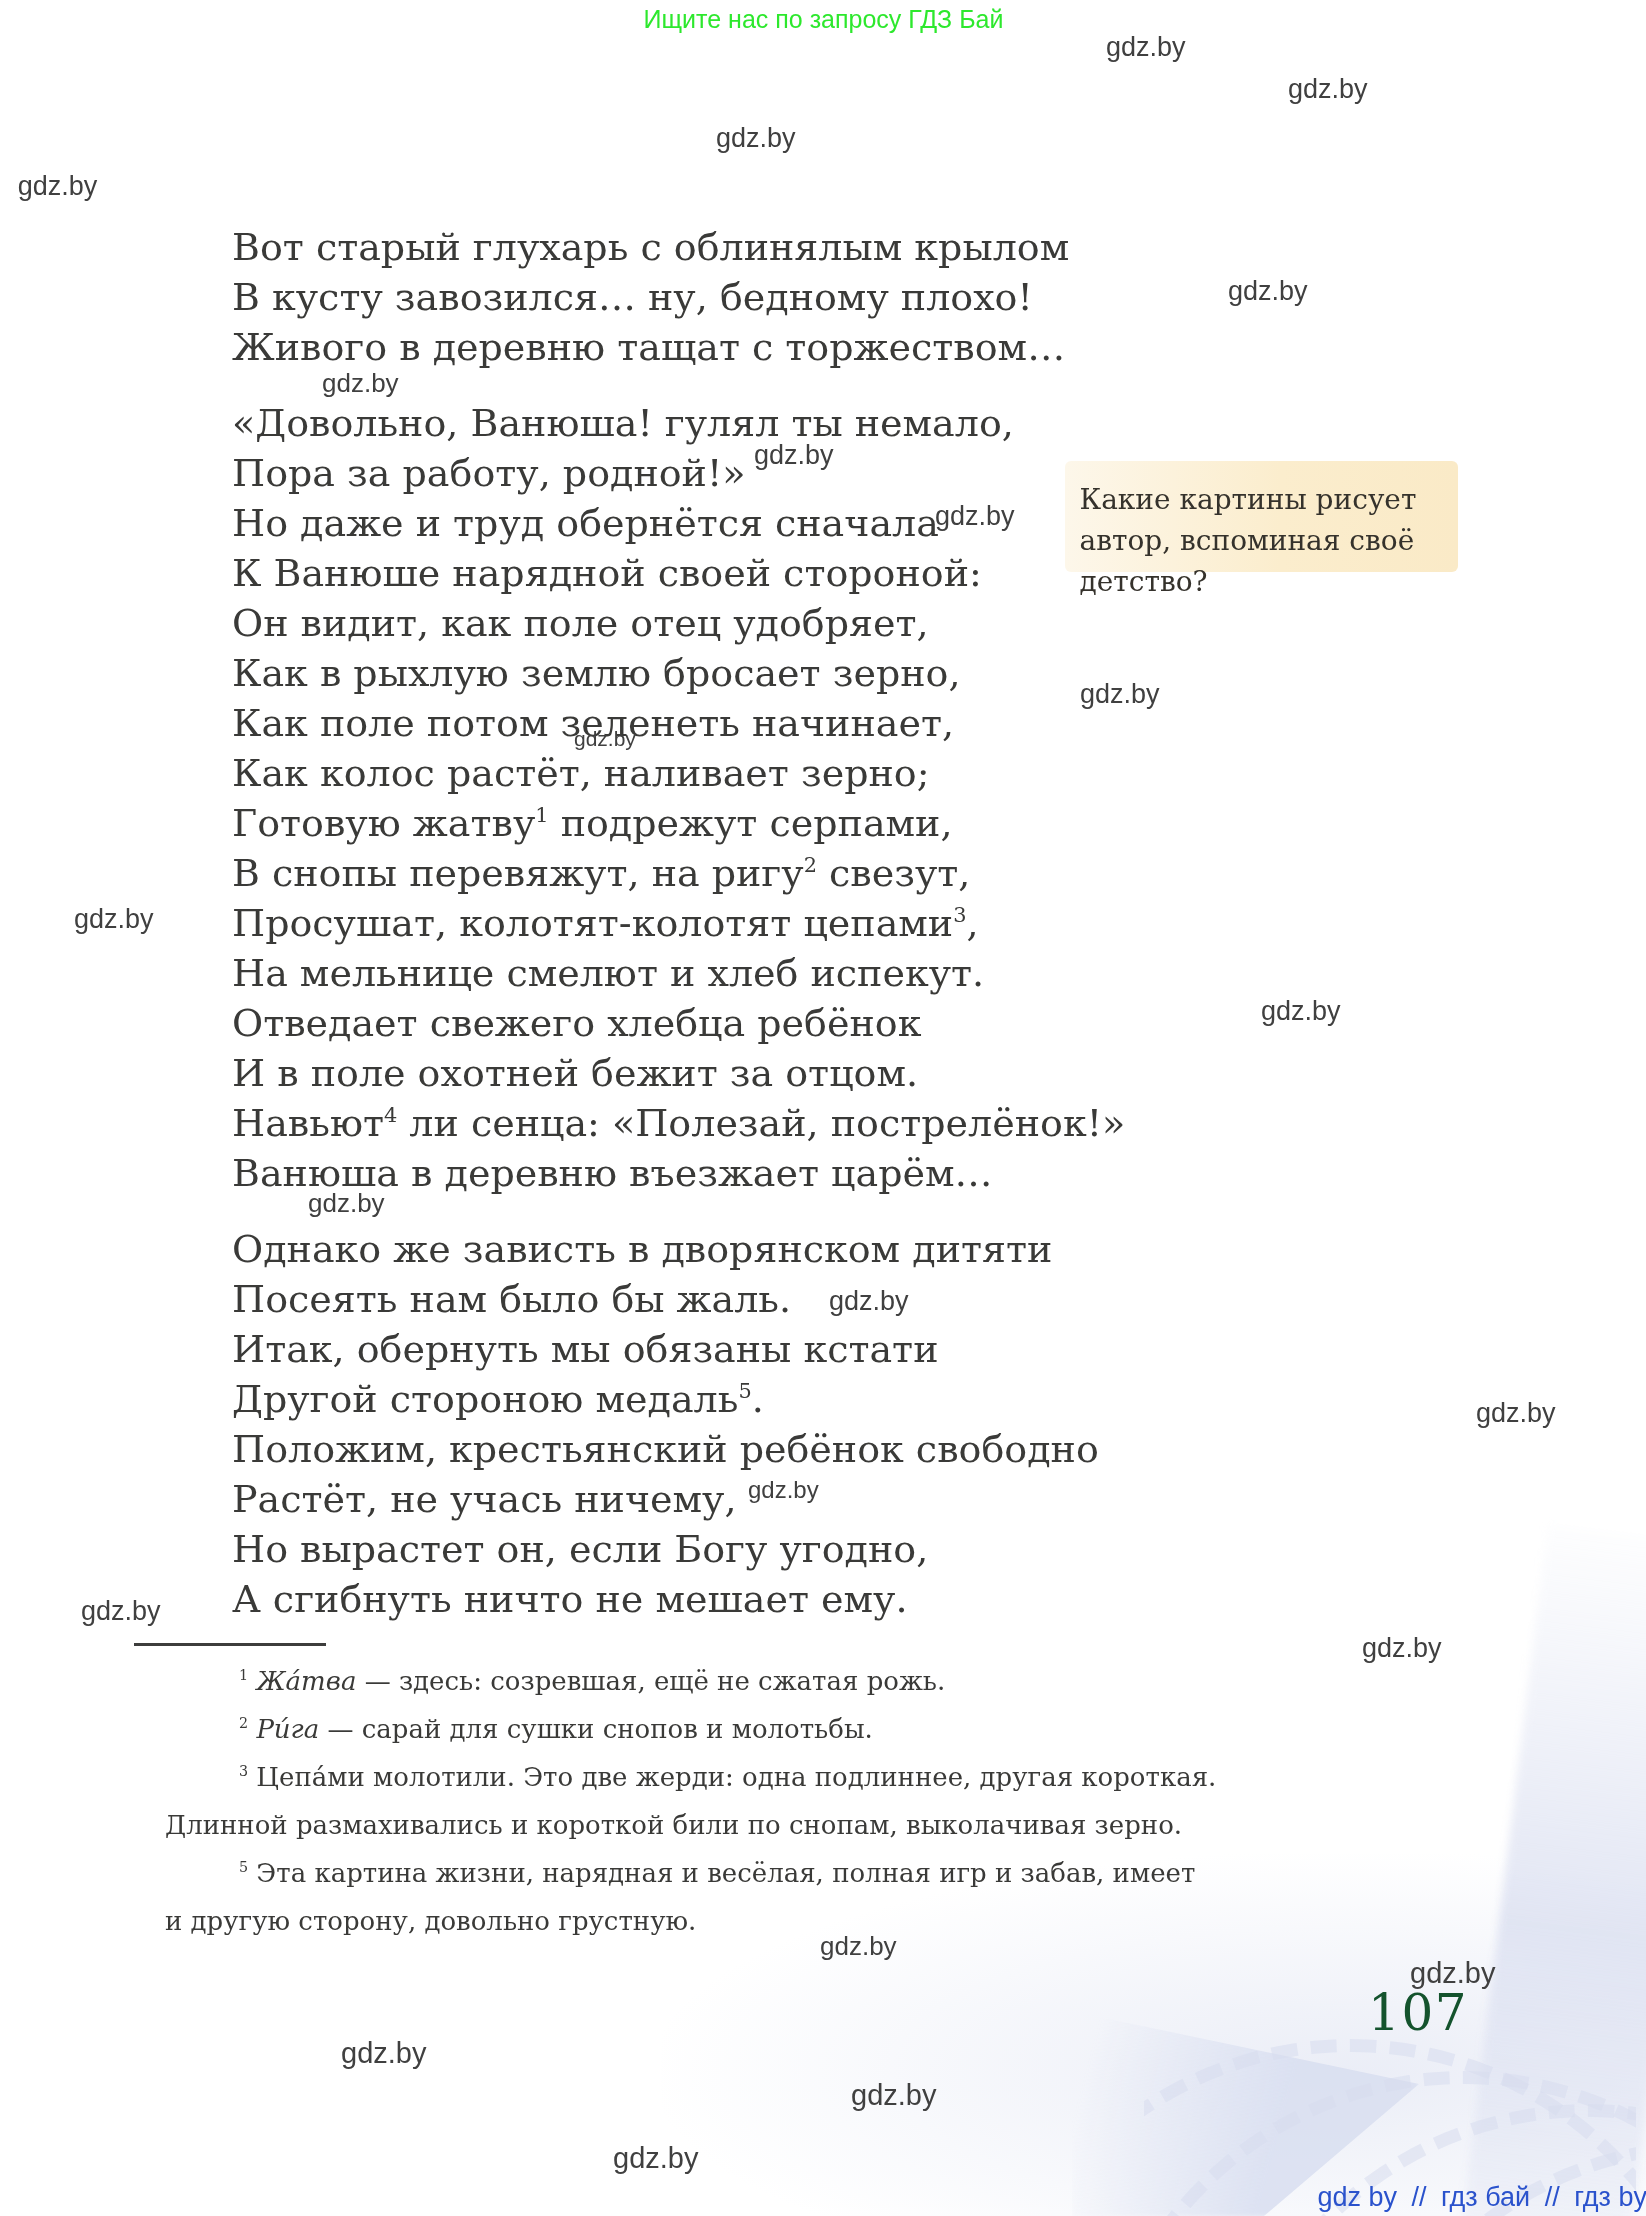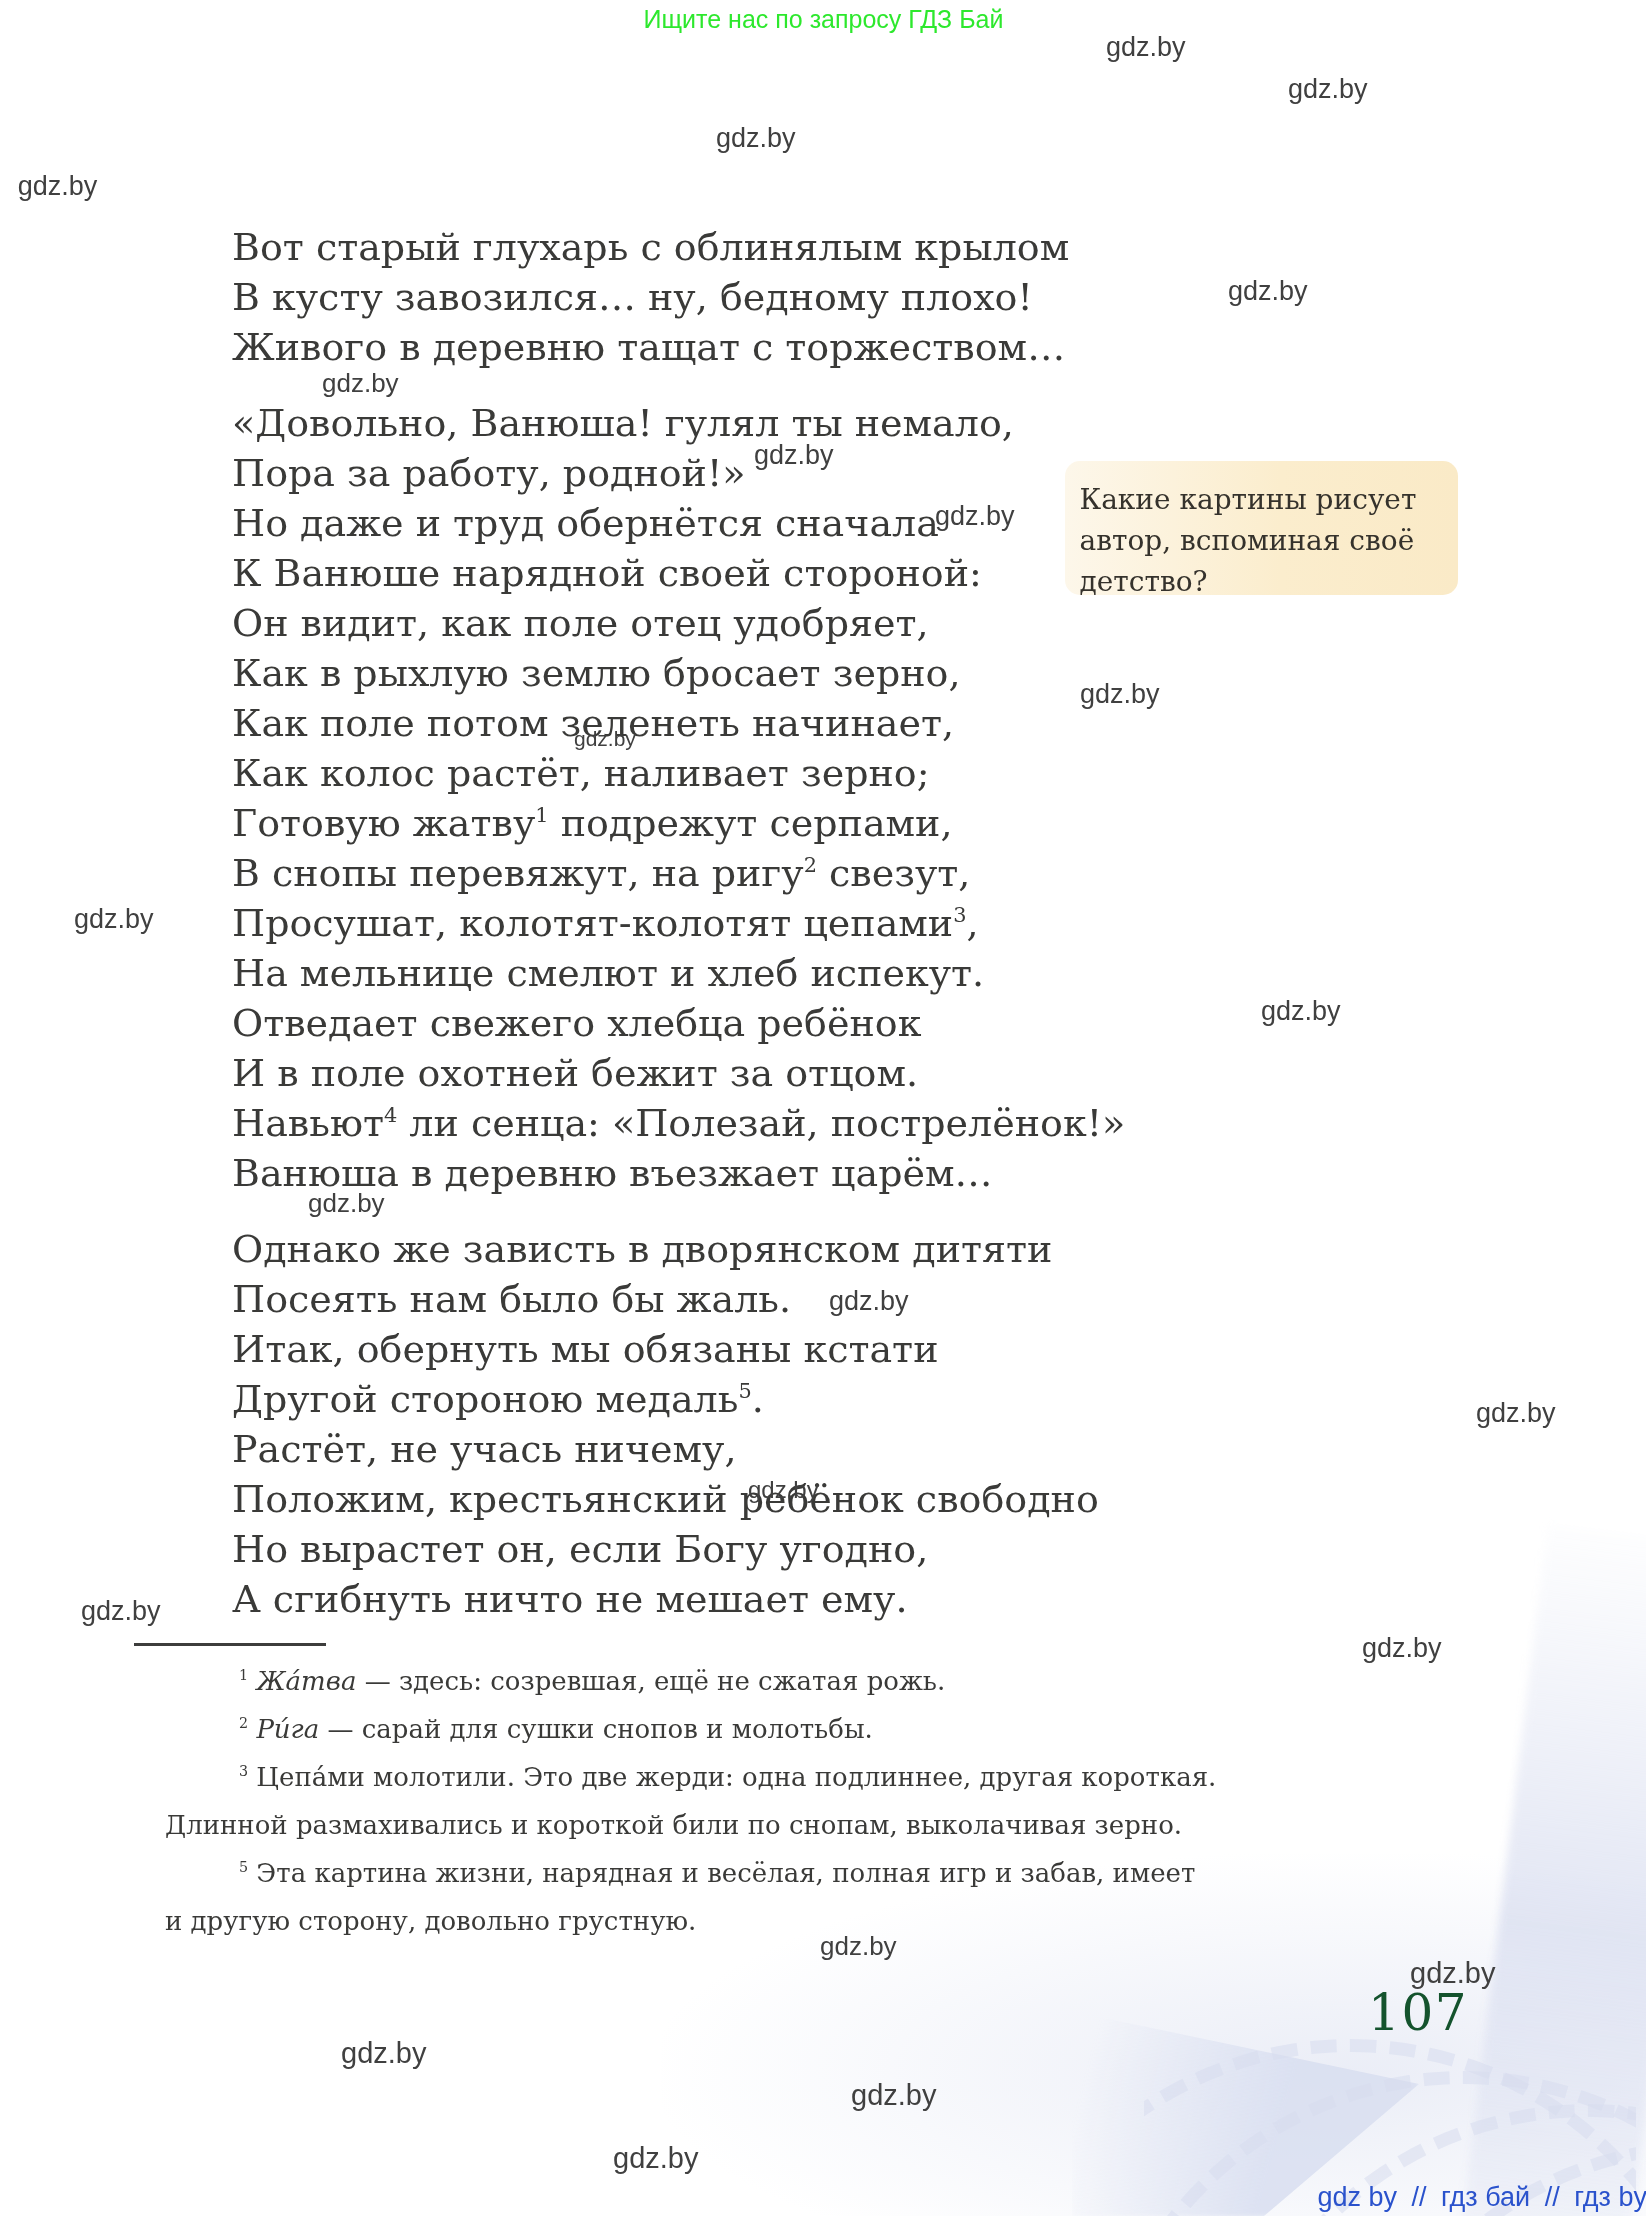--- a/index.html
+++ b/index.html
@@ -24,22 +24,22 @@
   .reel-ring.r3{left:189px;top:121px;}
 
   .promo{position:absolute;left:0;top:4.8px;width:100%;text-align:center;z-index:4;
       font-family:"Liberation Sans","DejaVu Sans",sans-serif;font-size:25px;color:#2de82d;}
 
   .poem{position:absolute;left:232px;top:222px;z-index:2;font-size:38px;line-height:50px;}
   .stanza{margin:0 7px 26px 0;}
   .pline{white-space:nowrap;}
   .poem sup, .footnotes sup{font-size:0.55em;vertical-align:super;line-height:0;}
 
-  .qbox{position:absolute;left:1065px;top:461px;width:393px;height:134px;z-index:2;
-      border-radius:15px;background:linear-gradient(90deg,#fdf7ea 0%,#fbedcd 55%,#faeac7 100%);}
+  .qbox{position:absolute;left:1065px;top:461px;width:393px;height:111px;z-index:2;
+      border-radius:6px;background:linear-gradient(90deg,#fdf7ea 0%,#fbedcd 55%,#faeac7 100%);}
   .qtext{padding:17.7px 13px 0 14.5px;font-size:28px;line-height:41px;color:#35322c;}
 
   .frule{position:absolute;left:134px;top:1643px;width:192px;height:3.2px;background:#3d3d3c;z-index:2;}
   .footnotes{position:absolute;left:137px;top:1657px;width:1451px;z-index:2;
       font-size:26px;line-height:48px;margin-left:28px;}
   .fline{white-space:nowrap;}
   .fline.ind{padding-left:74px;}
   .footnotes em{font-style:italic;}
 
   .pagenum{position:absolute;left:1368px;top:1984px;z-index:2;font-size:50px;color:#14532d;letter-spacing:1.6px;}
@@ -91,22 +91,22 @@
         <div class="pline">Отведает свежего хлебца ребёнок</div>
         <div class="pline">И в поле охотней бежит за отцом.</div>
         <div class="pline">Навьют<sup>4</sup> ли сенца: «Полезай, пострелёнок!»</div>
         <div class="pline">Ванюша в деревню въезжает царём…</div>
       </div>
       <div class="stanza">
         <div class="pline">Однако же зависть в дворянском дитяти</div>
         <div class="pline">Посеять нам было бы жаль.</div>
         <div class="pline">Итак, обернуть мы обязаны кстати</div>
         <div class="pline">Другой стороною медаль<sup>5</sup>.</div>
+        <div class="pline">Положим, крестьянский ребёнок свободно</div>
         <div class="pline">Растёт, не учась ничему,</div>
-        <div class="pline">Положим, крестьянский ребёнок свободно</div>
         <div class="pline">Но вырастет он, если Богу угодно,</div>
         <div class="pline">А сгибнуть ничто не мешает ему.</div>
       </div>
     </div>
 
   <div class="qbox">
     <div class="qtext">
         <div>Какие картины рисует</div>
         <div>автор, вспоминая своё</div>
         <div>детство?</div>

